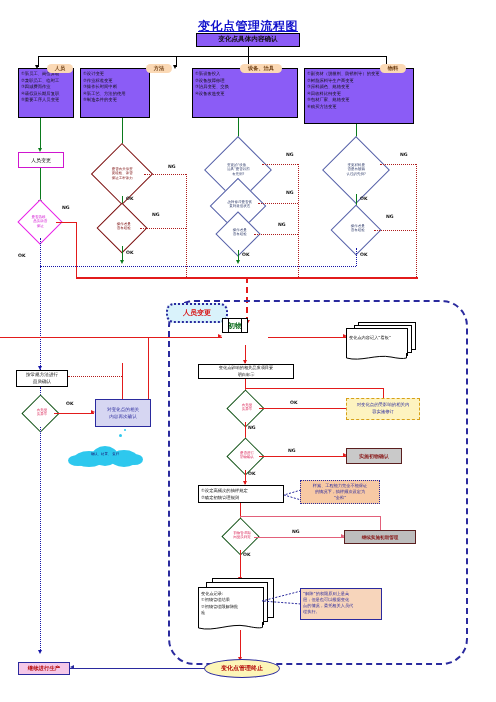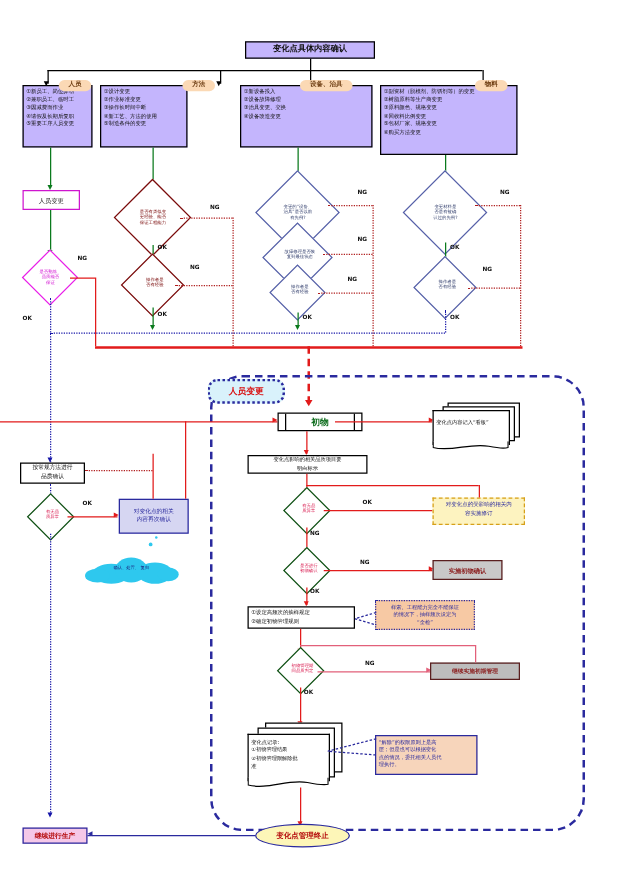--- a/index.html
+++ b/index.html
@@ -6,21 +6,21 @@
   body{width:496px;height:702px;position:relative;overflow:hidden;
        font-family:"DejaVu Sans","Liberation Sans",sans-serif;}
   #stage{position:absolute;left:0;top:0;width:496px;height:702px;}
   .abs{position:absolute;box-sizing:border-box;}
 
   
   .title{color:#1111cc;font-weight:bold;font-size:12px;text-decoration:underline;
          text-align:center;white-space:nowrap;letter-spacing:.5px;}
 
   
-  .box{border:1px solid #000;background:#c4b5fd;font-size:4.4px;line-height:1.5;
+  .box{border:1px solid #000;background:#8b5cf6;font-size:4.4px;line-height:1.5;
        color:#111;padding:2px 2px;overflow:hidden;}
   .box.hdr{border:1.6px solid #000;font-weight:bold;font-size:6.6px;
            display:flex;align-items:center;justify-content:center;text-align:center;}
   .listbox{font-size:4.3px;line-height:1.52;}
 
   
   .pill{background:#fbd9b5;color:#6b3b10;font-size:5.2px;font-weight:bold;
         border-radius:7px;text-align:center;line-height:9px;height:9px;
         white-space:nowrap;}
 
@@ -109,20 +109,21 @@
   .cloud i{position:absolute;background:#2ec8ee;border-radius:50%;display:block;}
   .cloud-txt{position:absolute;font-size:3.4px;color:#1a1a7a;text-align:center;
              width:100%;line-height:1.3;}
   .dash-region{border:2.6px dashed #2a2a9e;border-radius:26px;}
 </style>
 </head>
 <body>
 
 <div id="stage">
 
+  <div class="abs title" style="left:148px;top:18px;width:200px;">变化点管理流程图</div>
 
   <div class="abs box hdr" style="left:196px;top:33px;width:104px;height:14px;">变化点具体内容确认</div>
 
   <div class="ln v-blk abs" style="left:248px;top:47px;height:9px;"></div>
   <div class="ln h-blk abs" style="left:38px;top:56px;width:348px;"></div>
   <div class="ln v-blk abs" style="left:38px;top:56px;height:11px;"></div>
   <div class="ln v-blk abs" style="left:176px;top:56px;height:11px;"></div>
   <div class="ln v-blk abs" style="left:248px;top:56px;height:11px;"></div>
   <div class="ln v-blk abs" style="left:386px;top:56px;height:11px;"></div>
   <div class="arw arw-d-blk abs" style="left:35.4px;top:65px;"></div>
@@ -267,21 +268,21 @@
   <div class="arw arw-d-blu abs" style="left:38px;top:366px;"></div>
 
   <div class="ln h-red3 abs" style="left:76px;top:277px;width:342px;"></div>
   <div class="ln v-dash-red abs" style="left:246px;top:277px;height:46px;"></div>
   <div class="arw arw-d-red-b abs" style="left:243.5px;top:320px;"></div>
 
   <div class="abs dash-region" style="left:168px;top:300px;width:300px;height:365px;"></div>
 
   <div class="abs chg-mgr" style="left:166px;top:303px;width:62px;height:20px;">人员变更</div>
 
-  <div class="abs proc2" style="left:222px;top:330px;width:68px;height:15px;">初物</div>
+  <div class="abs proc2" style="left:222px;top:318px;width:26px;height:15px;">初物</div>
 
   <div class="ln h-red abs" style="left:0px;top:337px;width:222px;"></div>
   <div class="arw arw-r-red abs" style="left:218px;top:334.4px;"></div>
 
   <div class="ln h-red abs" style="left:268px;top:337px;width:78px;"></div>
   <div class="arw arw-r-red abs" style="left:343px;top:334.4px;"></div>
 
   <div class="docstack" style="left:346px;top:322px;width:70px;height:36px;">
     <div class="doc" style="left:12px;top:0px;width:56px;height:26px;"></div>
     <div class="doc" style="left:8px;top:3px;width:56px;height:26px;"></div>

